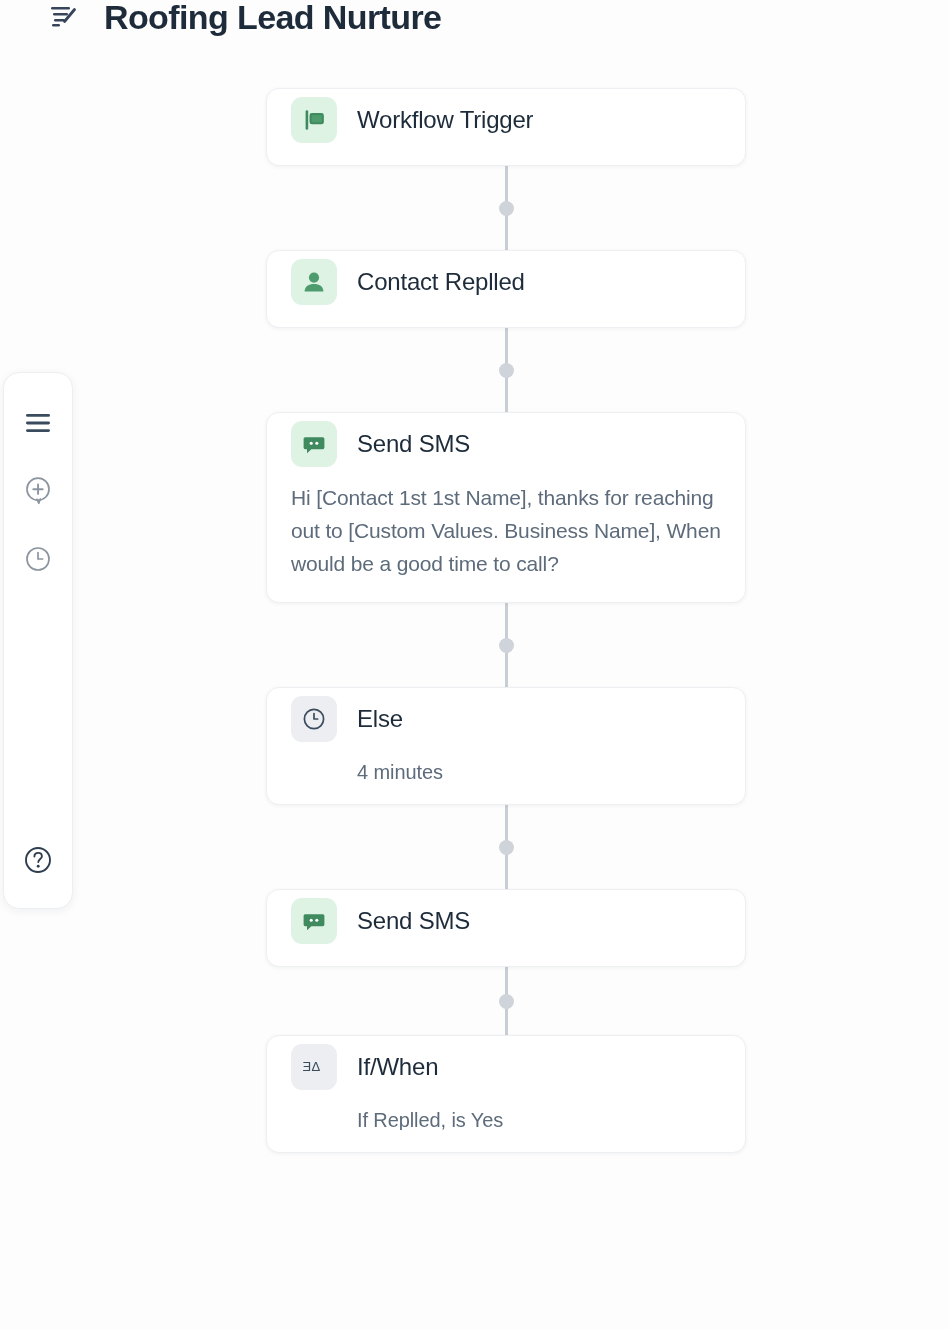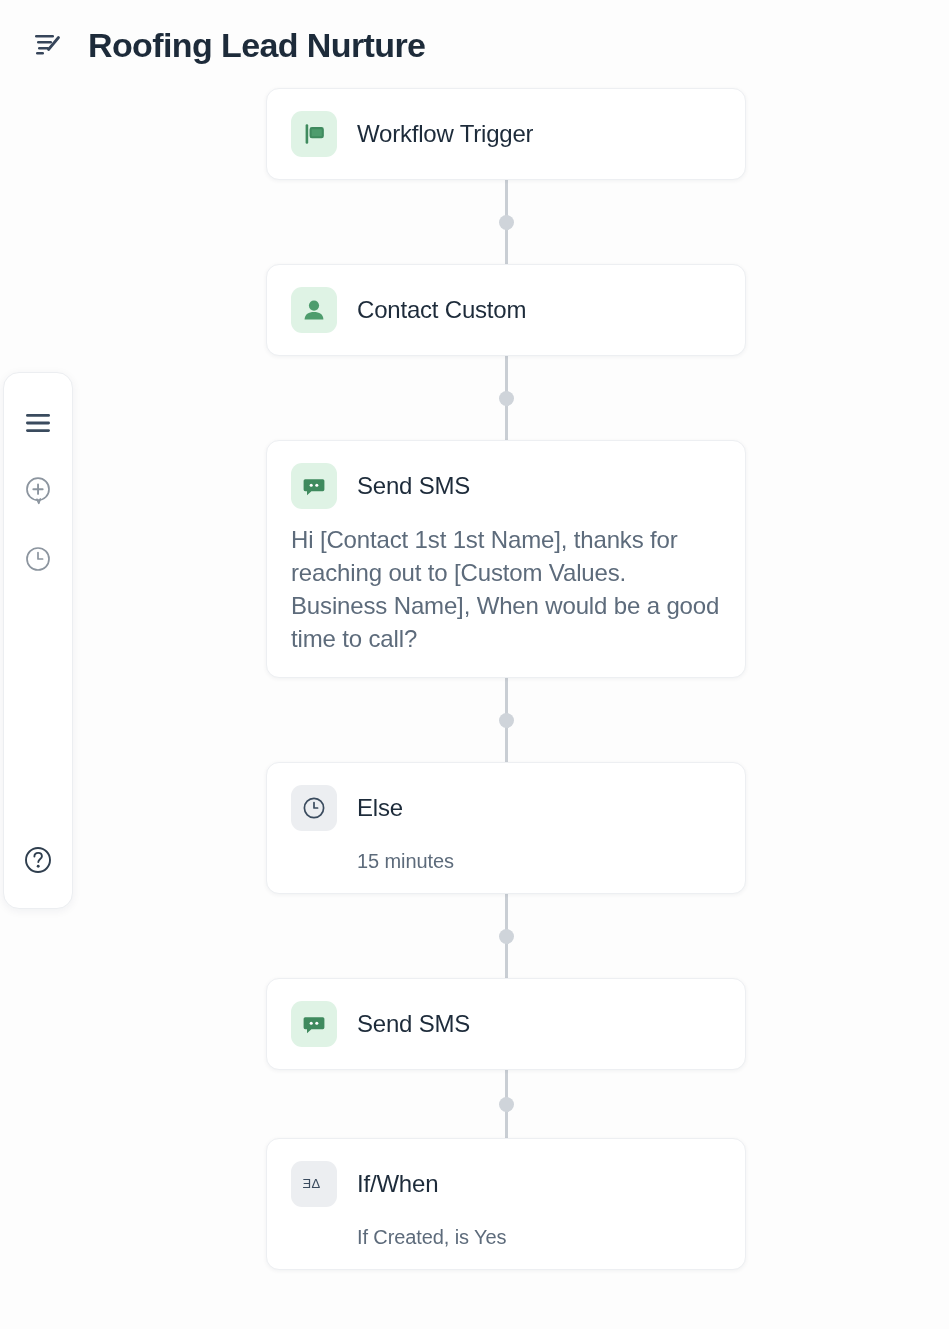--- a/index.html
+++ b/index.html
@@ -22,22 +22,22 @@
   }
 
   
   .header {
     position: absolute;
     top: 0;
     left: 0;
     width: 949px;
     height: 62px;
     display: flex;
-    align-items: flex-end;
-    padding-left: 30px;
+    align-items: flex-start;
+    padding-left: 46px;
     background: transparent;
   }
 
   .header-icon {
     width: 34px;
     height: 34px;
     display: flex;
     align-items: center;
     justify-content: center;
     margin-right: 24px;
@@ -93,21 +93,21 @@
     width: 480px;
   }
 
   .card {
     position: relative;
     width: 480px;
     background: #ffffff;
     border: 1px solid #edeff2;
     border-radius: 13px;
     box-shadow: 0 1px 4px rgba(22, 38, 58, 0.055);
-    padding: 22px 24px 22px 24px;
+    padding: 8px 24px 22px 24px;
     z-index: 2;
   }
 
   .card-head {
     display: flex;
     align-items: center;
   }
 
   .node-icon {
     width: 46px;
@@ -140,21 +140,21 @@
     letter-spacing: -0.1px;
     margin-top: 20px;
     margin-left: 0;
     white-space: nowrap;
     overflow: hidden;
   }
 
   .node-sub.indented { margin-left: 66px; }
 
   .node-body {
-    font-size: 24px;
+    font-size: 21px;
     color: #5d6b7b;
     line-height: 33px;
     letter-spacing: -0.15px;
     margin-top: 14px;
     max-height: 132px;
     overflow: hidden;
     word-break: break-word;
   }
 
   .node-body.two-line { max-height: 66px; }
@@ -270,21 +270,21 @@
     </div>
 
     <div class="card">
       <div class="card-head">
         <span class="node-icon green">
           <svg width="26" height="26" viewBox="0 0 26 26" fill="none">
             <circle cx="13" cy="8.6" r="5.1" fill="#4e9c6d"></circle>
             <path d="M3.6 22.6 C3.6 17.4 7.8 15.1 13 15.1 C18.2 15.1 22.4 17.4 22.4 22.6 Z" fill="#4e9c6d"></path>
           </svg>
         </span>
-        <div class="node-title">Contact Custom</div>
+        <div class="node-title">Contact Replled</div>
       </div>
     </div>
 
     <div class="connector">
       <div class="line"></div>
       <div class="dot"></div>
     </div>
 
     <div class="card">
       <div class="card-head">
@@ -308,21 +308,21 @@
     <div class="card">
       <div class="card-head">
         <span class="node-icon grey">
           <svg width="26" height="26" viewBox="0 0 26 26" fill="none">
             <circle cx="13" cy="13" r="9.6" stroke="#3a4b5e" stroke-width="1.7" fill="none"></circle>
             <path d="M13 7.6 V13 H16.6" stroke="#3a4b5e" stroke-width="1.7" stroke-linecap="round" stroke-linejoin="round"></path>
           </svg>
         </span>
         <div class="node-title">Else</div>
       </div>
-      <div class="node-sub indented">15 minutes</div>
+      <div class="node-sub indented">4 minutes</div>
     </div>
 
     <div class="connector">
       <div class="line"></div>
       <div class="dot"></div>
     </div>
 
     <div class="card">
       <div class="card-head">
         <span class="node-icon green">
@@ -344,18 +344,18 @@
     <div class="card">
       <div class="card-head">
         <span class="node-icon grey">
           <svg width="26" height="26" viewBox="0 0 26 26" fill="none">
             <text x="1.6" y="17.4" font-family="Liberation Sans, sans-serif" font-size="13" fill="#3a4b5e">Ǝ</text>
             <text x="10.6" y="17.4" font-family="Liberation Sans, sans-serif" font-size="13" fill="#3a4b5e">Δ</text>
           </svg>
         </span>
         <div class="node-title">If/When</div>
       </div>
-      <div class="node-sub indented">If Created, is Yes</div>
+      <div class="node-sub indented">If Replled, is Yes</div>
     </div>
 
   </div>
 
 </div>
 
 </body></html>

